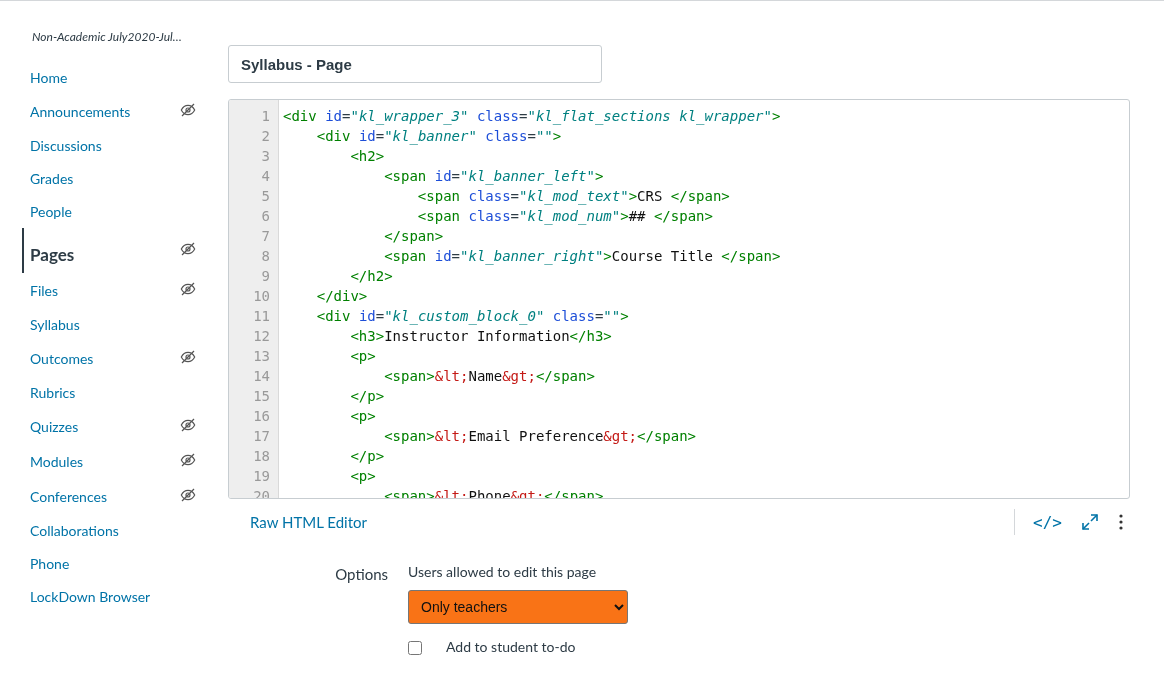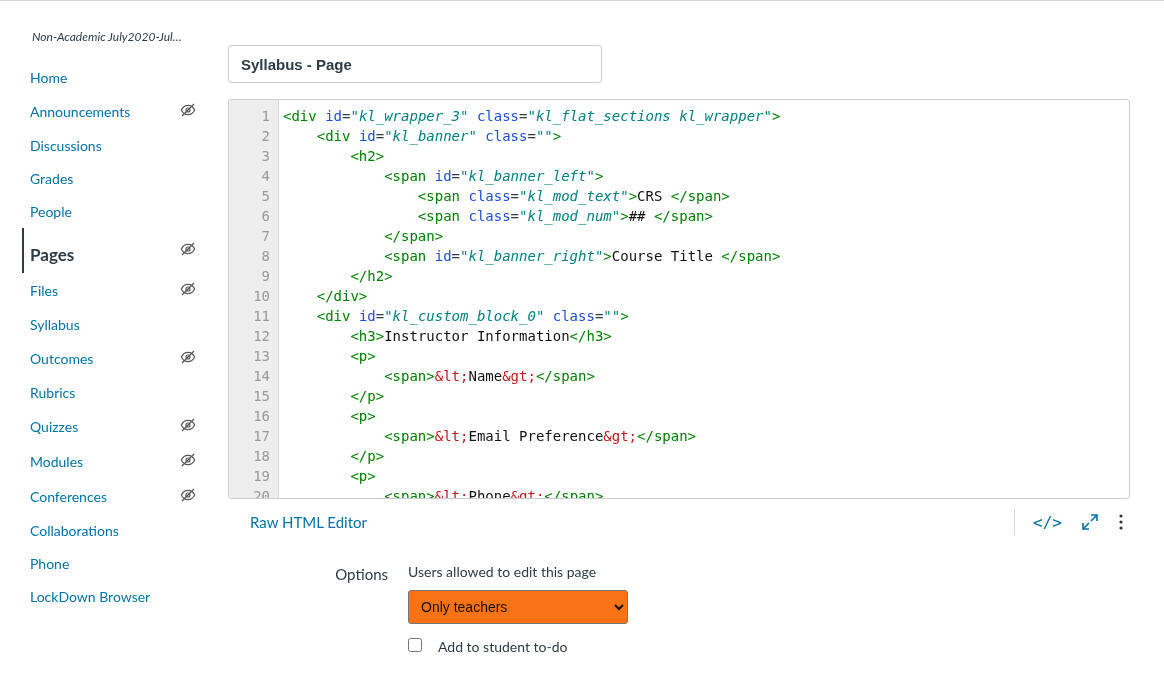--- a/index.html
+++ b/index.html
@@ -172,22 +172,22 @@
     height: 34px;
     border: 1px solid #767676;
     border-radius: 3px;
     background: #f97316;
     padding: 0 8px;
     font-size: 14px;
     color: #111;
   }
   .checkbox-row {
     display: flex;
-    align-items: flex-start;
-    gap: 16px;
+    align-items: flex-end;
+    gap: 24px;
     font-size: 14px;
     color: #2D3B45;
     margin-top: 4px;
   }
   .checkbox-row input { width: 14px; height: 14px; }
 </style>
 </head>
 <body>
 
 <div class="page">

